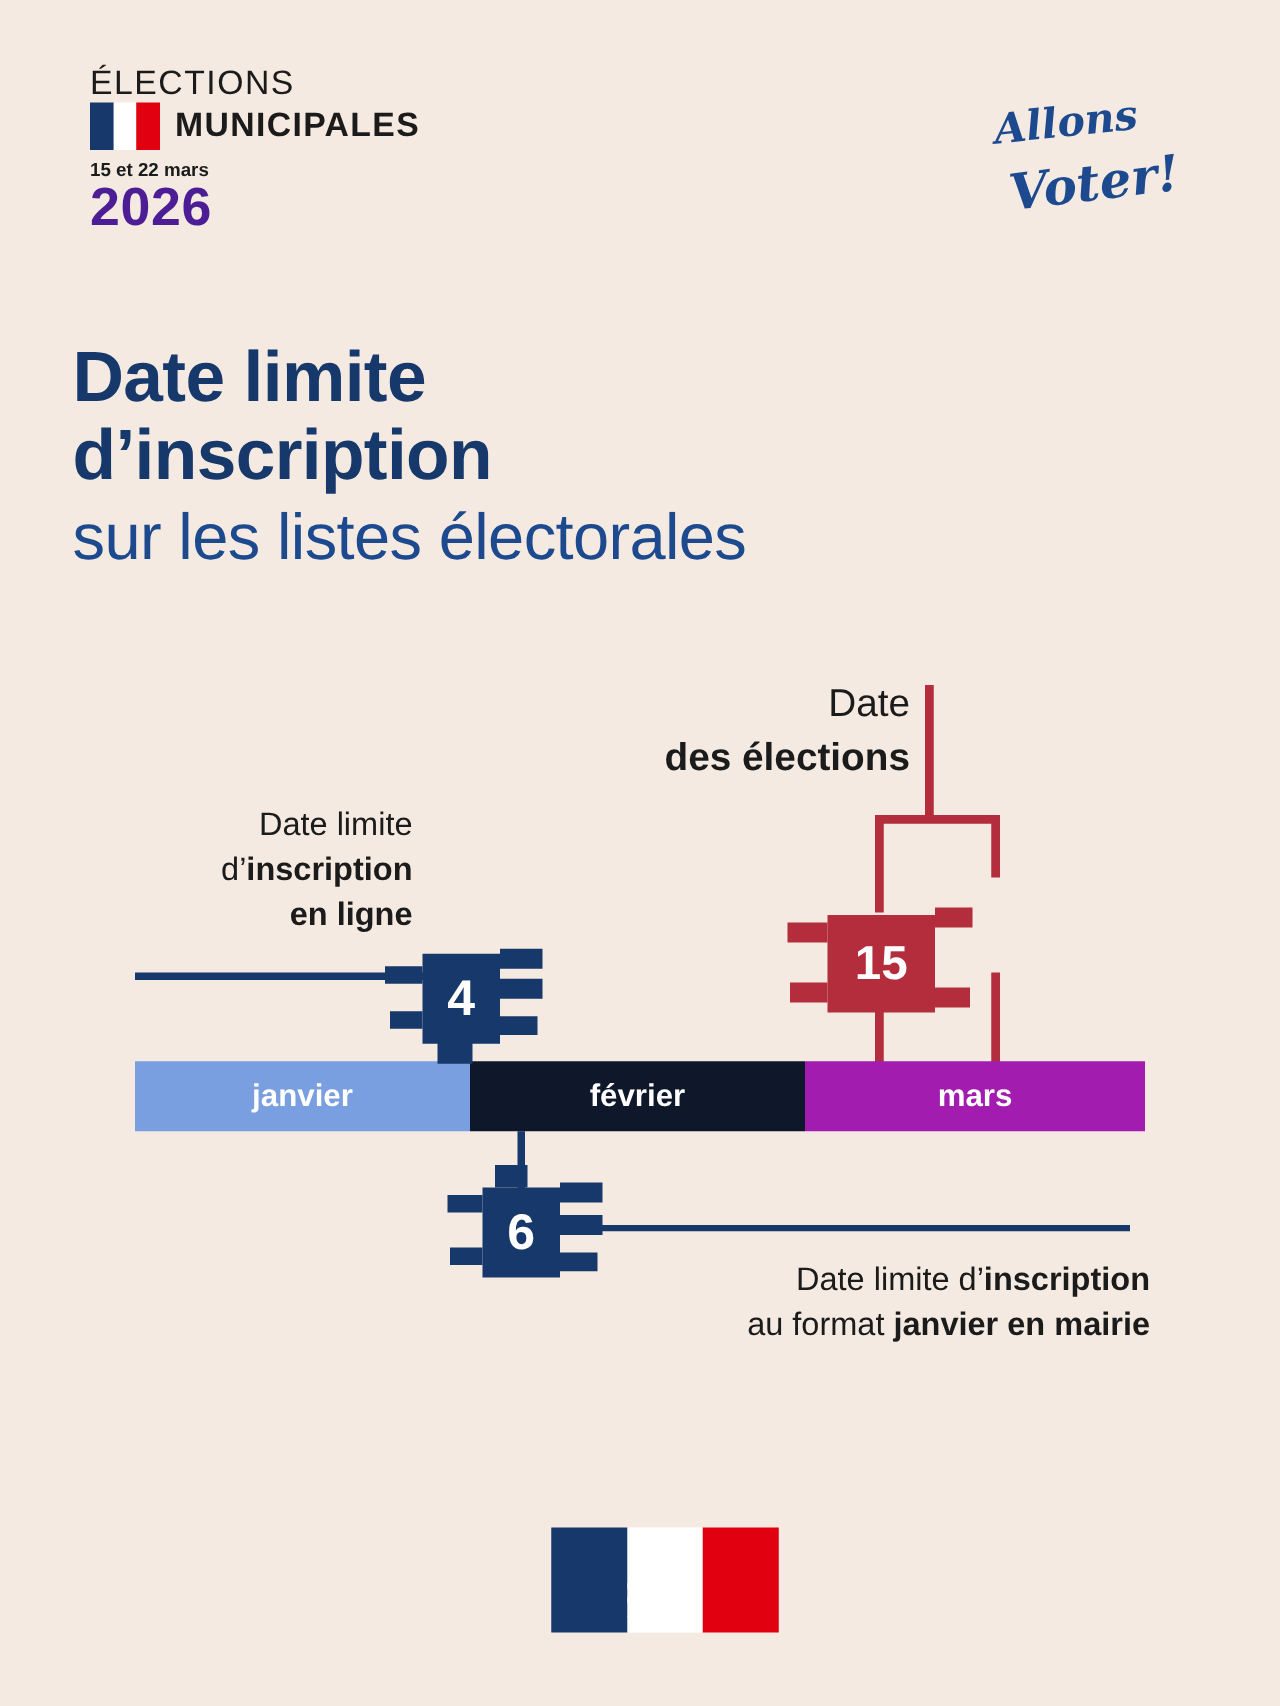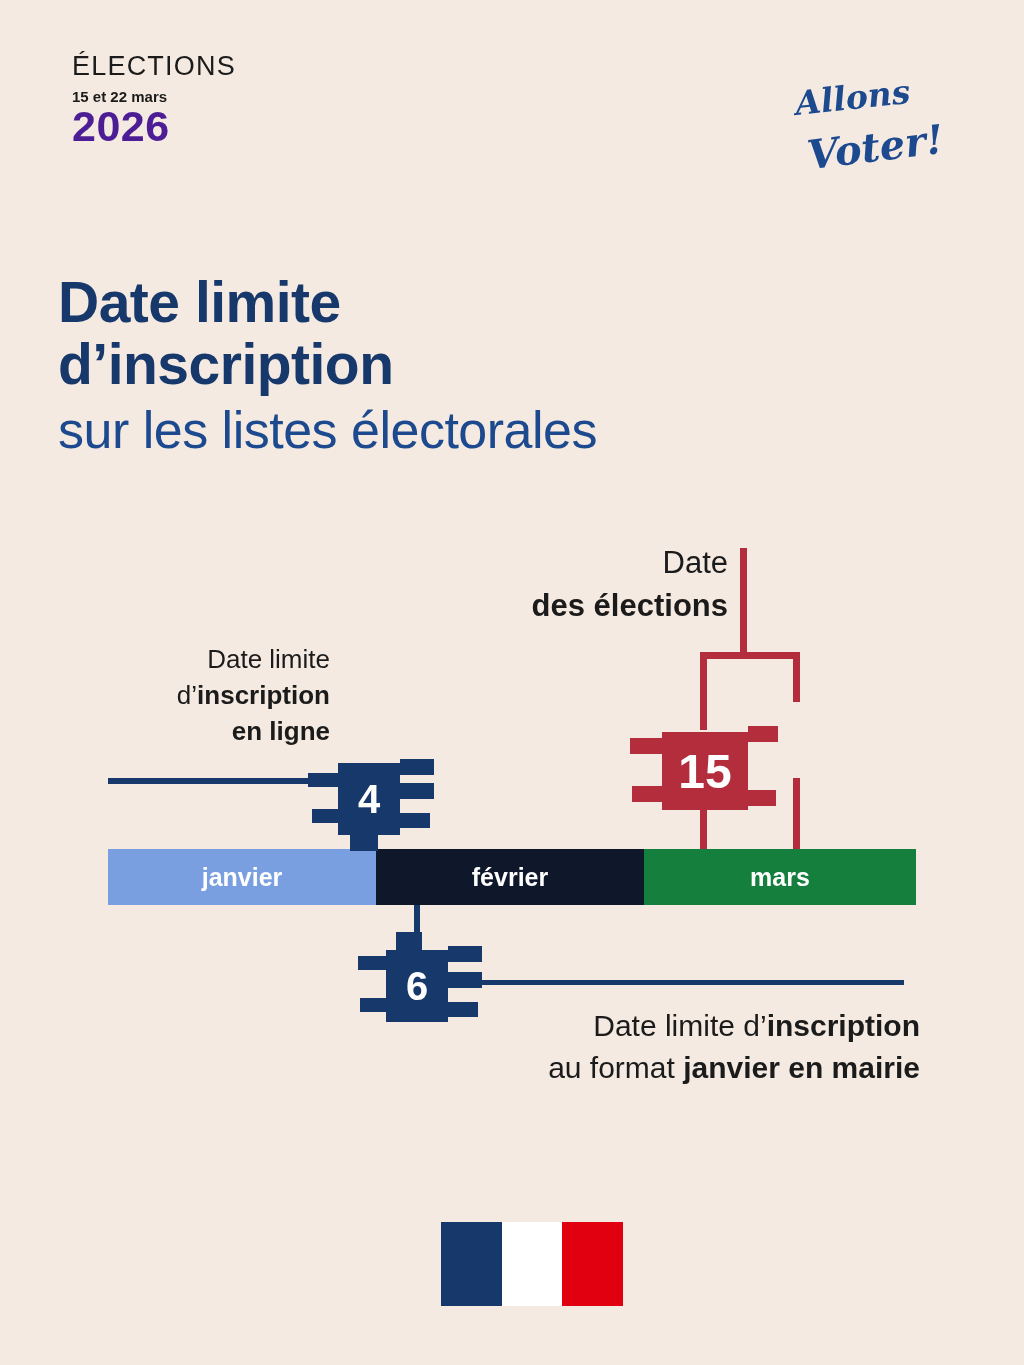--- a/index.html
+++ b/index.html
@@ -139,21 +139,21 @@
     display: flex;
     align-items: center;
     justify-content: center;
     color: #ffffff;
     font-size: 25px;
     font-weight: bold;
     height: 100%;
   }
   #month-janvier { background: #7a9fe0; width: 268px; }
   #month-fevrier { background: #0f172a; width: 268px; }
-  #month-mars { background: #15803d; width: 272px; }
+  #month-mars { background: #a21caf; width: 272px; }
 
   
   .badge {
     position: absolute;
     display: flex;
     align-items: center;
     justify-content: center;
     font-weight: bold;
     color: #ffffff;
   }
@@ -202,21 +202,21 @@
   #badge-6 .flap-bl { background:#17386b; width: 26px; height: 14px; left: -26px; top: 48px; }
   #badge-6 .flap-br { background:#17386b; width: 30px; height: 15px; right: -30px; top: 52px; }
   #badge-6 .tail { background:#17386b; width: 26px; height: 18px; left: 10px; top: -18px; }
 
   
   #badge-15 {
     left: 662px;
     top: 212px;
     width: 86px;
     height: 78px;
-    font-size: 48px;
+    font-size: 38px;
     justify-content: center;
   }
   #badge-15 .badge-main { background: #b42d3c; }
   #badge-15 .flap-tl { background:#b42d3c; width: 32px; height: 16px; left: -32px; top: 6px; }
   #badge-15 .flap-tr { background:#b42d3c; width: 30px; height: 16px; right: -30px; top: -6px; }
   #badge-15 .flap-bl { background:#b42d3c; width: 30px; height: 16px; left: -30px; top: 54px; }
   #badge-15 .flap-br { background:#b42d3c; width: 28px; height: 16px; right: -28px; top: 58px; }
 
   
   #badge-22 {
@@ -261,21 +261,21 @@
     color: #1b1b1b;
   }
   #label-online b { font-weight: bold; }
 
   #label-paper {
     position: absolute;
     left: 460px;
     top: 485px;
     width: 460px;
     text-align: right;
-    font-size: 30px;
+    font-size: 26px;
     line-height: 1.4;
     color: #1b1b1b;
   }
   #label-paper b { font-weight: bold; }
 
   #label-elections {
     position: absolute;
     left: 470px;
     top: 22px;
     width: 258px;
@@ -307,20 +307,28 @@
     top: 8px;
     width: 80px;
     height: 68px;
   }
 </style>
 </head>
 <body>
 
 <div id="header-block">
   <div id="elections-word">ÉLECTIONS</div>
+  <div id="header-row">
+    <div id="flag-small">
+      <div class="bleu"></div>
+        <div class="blanc"></div>
+        <div class="rouge"></div>
+    </div>
+    <div id="municipales-word">MUNICIPALES</div>
+  </div>
   <div id="dates-line">15 et 22 mars</div>
   <div id="year-line">2026</div>
 </div>
 
 <div id="allons-voter">
   <div class="av-line1">Allons</div><br>
   <div class="av-line2">Voter!</div>
 </div>
 
 <div id="title-block">

